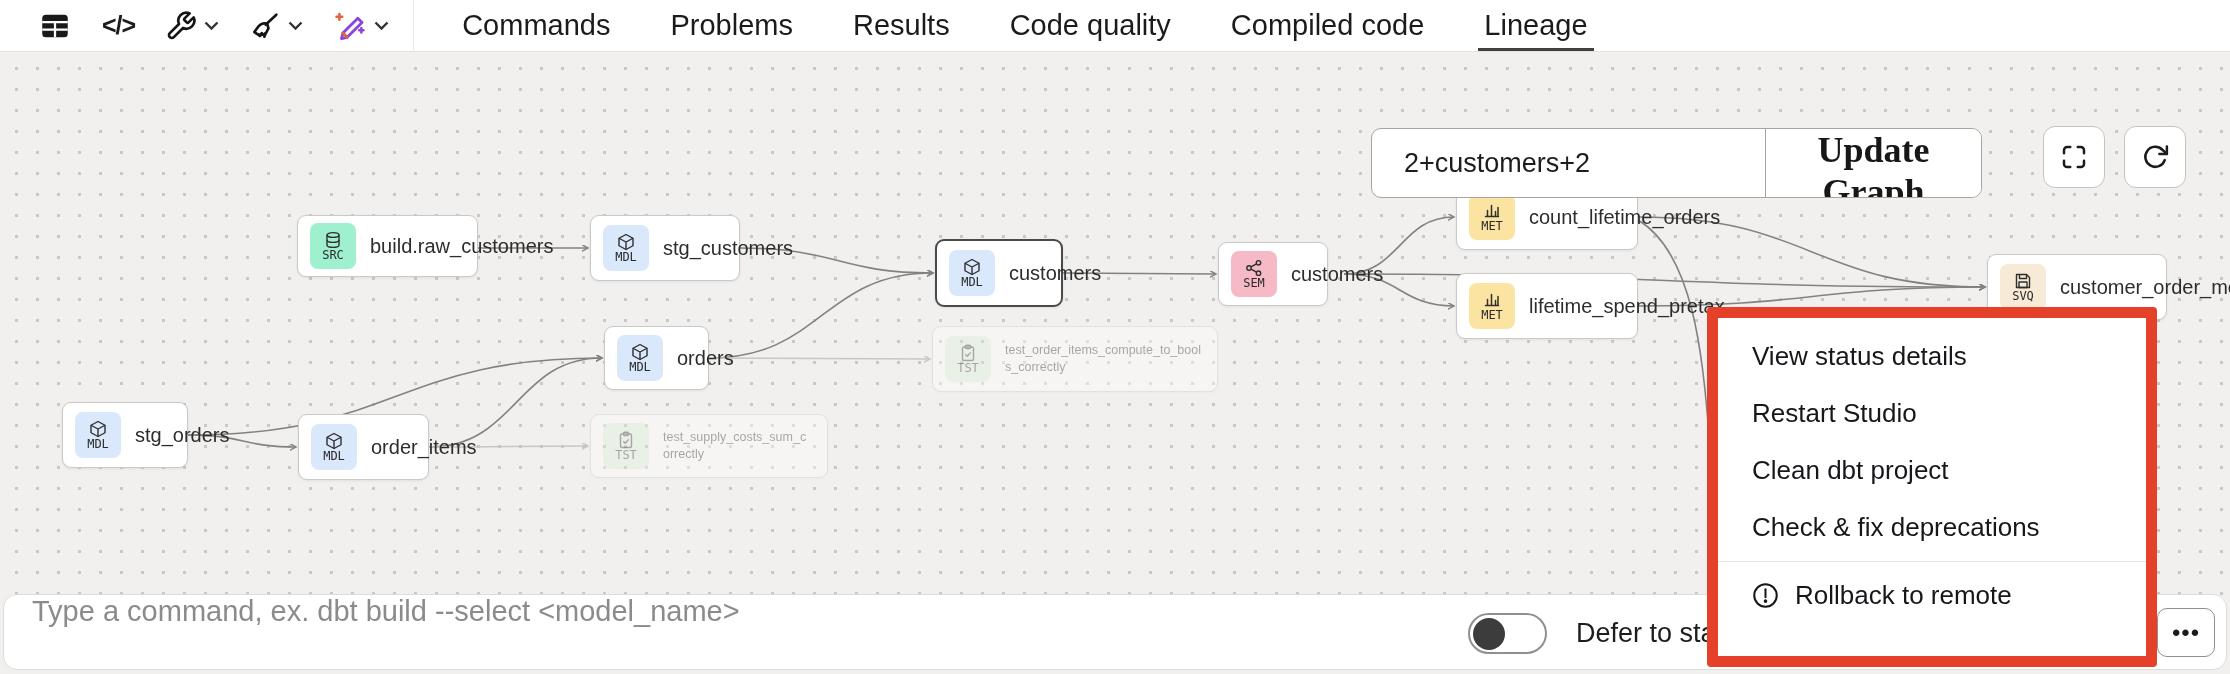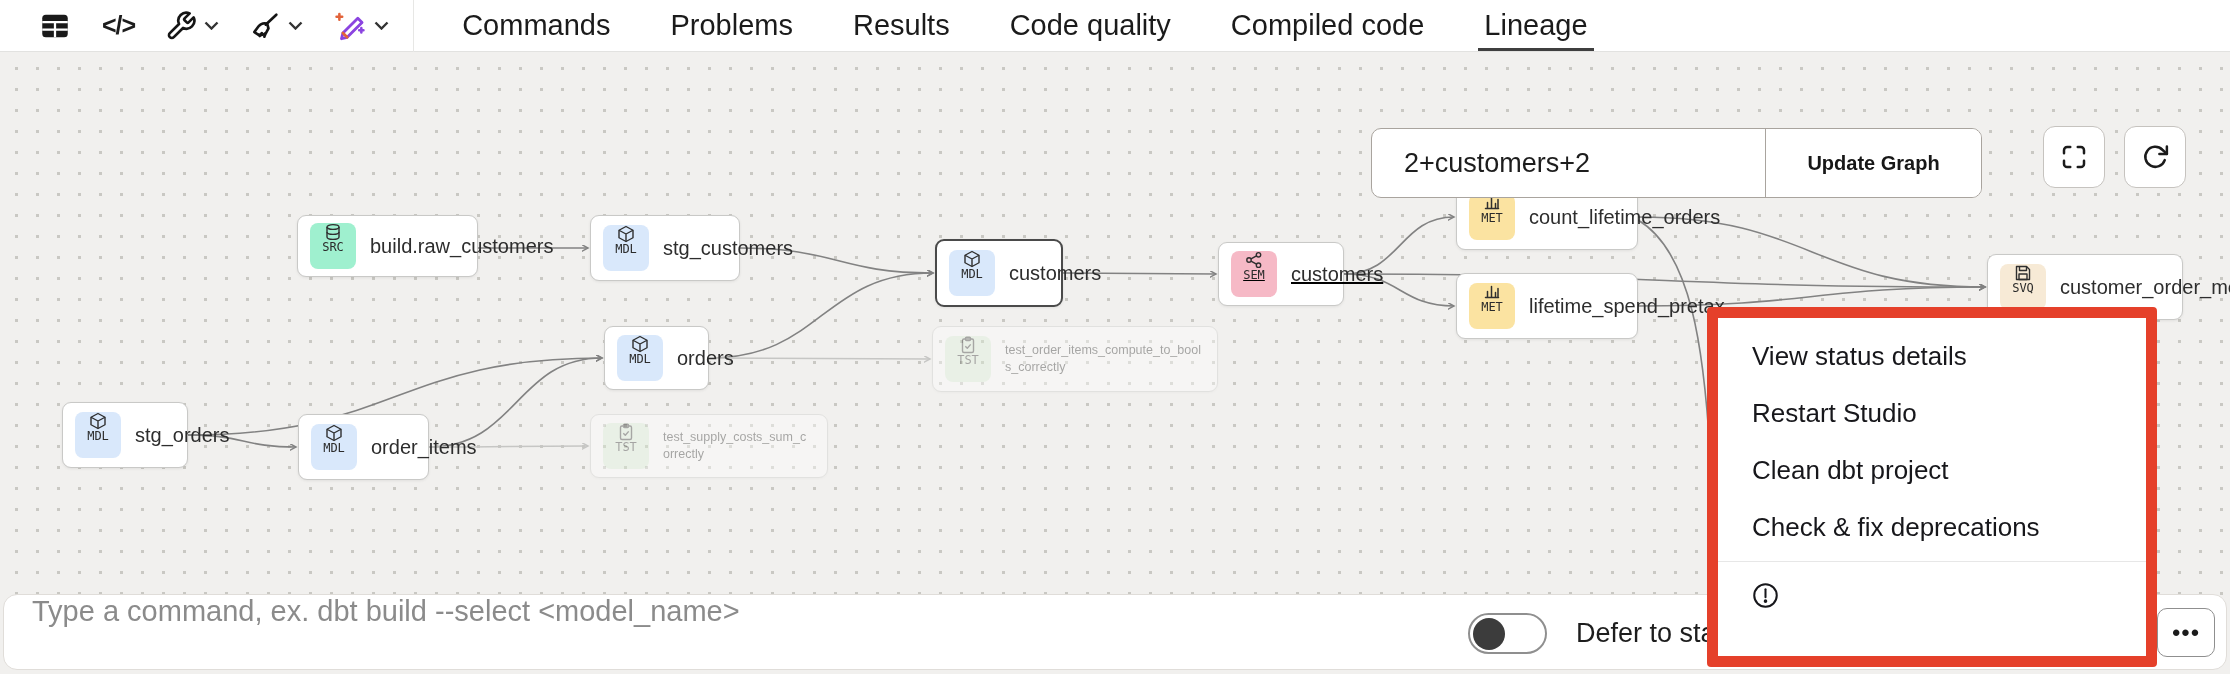--- a/index.html
+++ b/index.html
@@ -25,33 +25,33 @@
             background-size:21px 21px; background-position:6px 6px; overflow:hidden; }
   svg.edges { position:absolute; top:0; left:0; z-index:1; }
 
   
   .node { position:absolute; display:flex; align-items:center; gap:14px; padding:0 14px 0 12px;
           background:#fff; border:1.5px solid #c9c9c7; border-radius:9px;
           box-shadow:0 1px 3px rgba(0,0,0,.07); z-index:2; cursor:pointer; }
   .node.selected { border:2.5px solid #4a4a4a; }
   .node.faded { opacity:.38; }
   .badge { width:46px; height:46px; border-radius:8px; flex:0 0 46px;
-           display:flex; flex-direction:column; align-items:center; }
+           display:flex; flex-direction:column; align-items:center; justify-content:center; }
   .badge svg { display:block; }
   .badge-label { font-family:"DejaVu Sans Mono", monospace; font-size:12px; line-height:13px; color:#2b2b2b; }
   .node-label { font-size:20px; color:#2d2d2d; font-weight:500; white-space:nowrap; }
   .node.faded .node-label { font-size:12.5px; font-weight:400; white-space:normal; overflow-wrap:anywhere; line-height:1.35; }
 
   
   .selector-group { position:absolute; left:1371px; top:76px; width:611px; height:70px; z-index:5;
                     background:#fff; border:1.5px solid #a9a49e; border-radius:10px; display:flex; overflow:hidden; }
   .selector-group input { flex:1 1 auto; border:none; outline:none; font-size:27px; color:#1d1d1d;
                           padding-left:32px; font-family:"Liberation Sans", sans-serif; background:transparent; }
   .update-btn { width:216px; border:none; border-left:1.5px solid #a9a49e; background:#fff; cursor:pointer;
-                font-size:20px; font-weight:600; color:#171717; font-family:Liberation Sans, sans-serif; }
+                font-size:36px; font-weight:600; color:#171717; font-family:Liberation Serif, serif; }
   .sq-btn { position:absolute; top:74px; width:62px; height:62px; background:#fff; border:1.5px solid #c6c3bf;
             border-radius:12px; display:flex; align-items:center; justify-content:center; cursor:pointer; z-index:5; }
   .sq-btn.fullscreen { left:2043px; } .sq-btn.refresh { left:2124px; }
 
   
   .context-menu { position:absolute; left:1707px; top:255px; width:450px; height:360px; z-index:10;
                   background:#fff; border:11px solid #e5402a; border-radius:4px;
                   display:flex; flex-direction:column; padding:10px 0 20px 0; overflow:hidden; }
   .menu-item { height:57px; display:flex; align-items:center; gap:16px; padding-left:34px;
                font-size:26px; font-weight:500; color:#17171b; cursor:pointer; white-space:nowrap; }
@@ -185,21 +185,21 @@
         <div class="node selected" style="left: 935px; top: 187px; width: 128px; height: 68px;">
           <span class="badge" style="background: rgb(217, 232, 251);">
             <svg width="18" height="18" viewBox="0 0 18 18" fill="none" stroke="#2f2f2f" stroke-width="1.4" stroke-linejoin="round">
               <polygon points="9,1.5 16,5.25 16,12.75 9,16.5 2,12.75 2,5.25"></polygon>
               <path d="M2 5.25 9 9l7-3.75 M9 9v7.5"></path>
             </svg>
             <span class="badge-label">MDL</span>
           </span>
           <span class="node-label">customers</span>
         </div>
-        <div class="node" style="left: 1218px; top: 190px; width: 126px; height: 64px; text-decoration: underline;">
+        <div class="node" style="left: 1218px; top: 190px; width: 110px; height: 64px;">
           <span class="badge" style="background: rgb(246, 185, 198);">
             <svg width="18" height="18" viewBox="0 0 18 18" fill="none" stroke="#2f2f2f" stroke-width="1.4">
               <circle cx="4" cy="9" r="2.2"></circle>
               <circle cx="13.5" cy="3.8" r="2.2"></circle>
               <circle cx="13.5" cy="14.2" r="2.2"></circle>
               <path d="M6 7.9l5.5-3 M6 10.1l5.5 3"></path>
             </svg>
             <span class="badge-label">SEM</span>
           </span>
           <span class="node-label">customers</span>
@@ -267,21 +267,21 @@
         </div>
         <div class="node" style="left: 1456px; top: 221px; width: 182px; height: 66px;">
           <span class="badge" style="background: rgb(251, 227, 161);">
             <svg width="18" height="18" viewBox="0 0 18 18" fill="none" stroke="#2f2f2f" stroke-width="1.5" stroke-linecap="round">
               <path d="M4.5 14.5V8.5 M8.5 14.5V3.5 M12.5 14.5V9.5 M15 14.5V5.5 M2.5 14.5h13"></path>
             </svg>
             <span class="badge-label">MET</span>
           </span>
           <span class="node-label">lifetime_spend_pretax</span>
         </div>
-        <div class="node" style="left: 1987px; top: 202px; width: 196px; height: 66px;">
+        <div class="node" style="left: 1987px; top: 202px; width: 180px; height: 66px;">
           <span class="badge" style="background: rgb(247, 234, 214);">
             <svg width="18" height="18" viewBox="0 0 18 18" fill="none" stroke="#2f2f2f" stroke-width="1.4" stroke-linejoin="round">
               <path d="M2.5 2.5h10l3 3v10h-13z"></path>
               <path d="M5.5 2.5v4h7v-4"></path>
               <rect x="5" y="10" width="8" height="5.5"></rect>
             </svg>
             <span class="badge-label">SVQ</span>
           </span>
           <span class="node-label">customer_order_metrics</span>
         </div>
@@ -329,16 +329,17 @@
         </div>
         <div class="menu-divider"></div>
         <div class="menu-item">
           <span class="warn">
             <svg width="27" height="27" viewBox="0 0 24 24" fill="none" stroke="#17171b" stroke-width="1.8" stroke-linecap="round">
               <circle cx="12" cy="12" r="10"></circle>
               <path d="M12 6.5v7"></path>
               <circle cx="12" cy="17" r="0.7" fill="#17171b"></circle>
             </svg>
           </span>
+          <span>Rollback to remote</span>
         </div>
       </div>
   </div>
 </div>
 
 </body></html>

